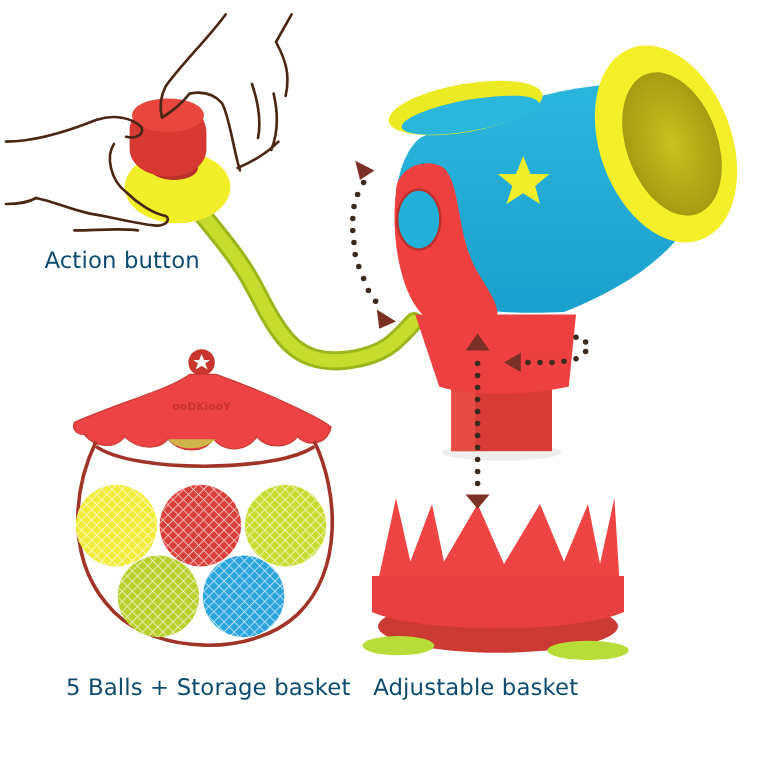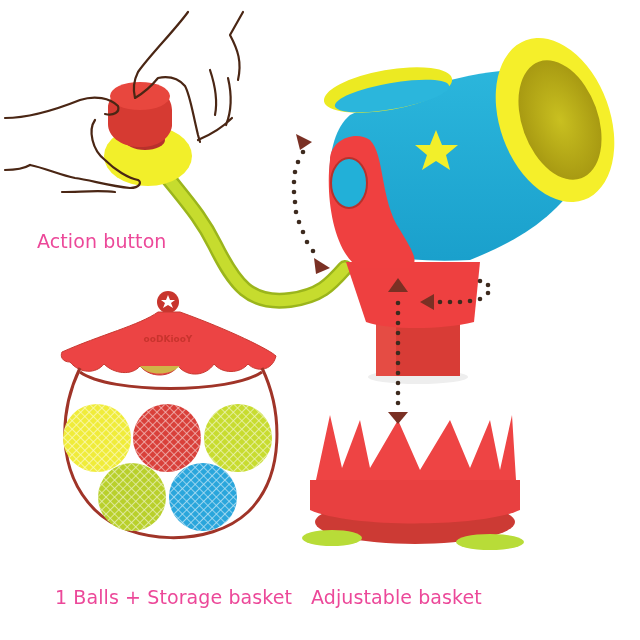--- a/index.html
+++ b/index.html
@@ -1,18 +1,18 @@
 <!DOCTYPE html>
 <html><head>
 <meta charset="utf-8">
 <style>
   html,body{margin:0;padding:0;background:#ffffff;}
   #stage{position:relative;width:640px;height:640px;overflow:hidden;background:#ffffff;}
   svg.art{position:absolute;left:0;top:0;}
-  .label{position:absolute;font-family:"DejaVu Sans","Liberation Sans",sans-serif;color:#ec4899;font-size:19px;white-space:nowrap;letter-spacing:0.1px;margin-top:24px;}
+  .label{position:absolute;font-family:"DejaVu Sans","Liberation Sans",sans-serif;color:#0c4a6e;font-size:19px;white-space:nowrap;letter-spacing:0.1px;}
 </style>
 </head>
 <body>
 
 <div id="stage">
 <svg class="art" width="640" height="640" viewBox="0 0 640 640">
   <defs>
     <pattern id="mesh" width="6" height="6" patternUnits="userSpaceOnUse" patternTransform="rotate(45)">
       <rect width="6" height="6" fill="none"></rect>
       <path d="M0 0 L0 6 M0 0 L6 0" stroke="rgba(255,255,255,0.65)" stroke-width="1.6"></path>
@@ -131,15 +131,15 @@
       <path d="M296 134 L312 142 L300 150 Z"></path>
       <path d="M314 258 L330 268 L316 274 Z"></path>
       <path d="M398 278 L408 292 L388 292 Z"></path>
       <path d="M388 412 L408 412 L398 424 Z"></path>
       <path d="M420 302 L434 294 L434 310 Z"></path>
     </g>
   </g>
 </svg>
 
 <div class="label" style="left:37px;top:206px;">Action button</div>
-<div class="label" style="left:55px;top:562px;">1 Balls + Storage basket</div>
+<div class="label" style="left:55px;top:562px;">5 Balls + Storage basket</div>
 <div class="label" style="left:311px;top:562px;">Adjustable basket</div>
 </div>
 
 </body></html>

